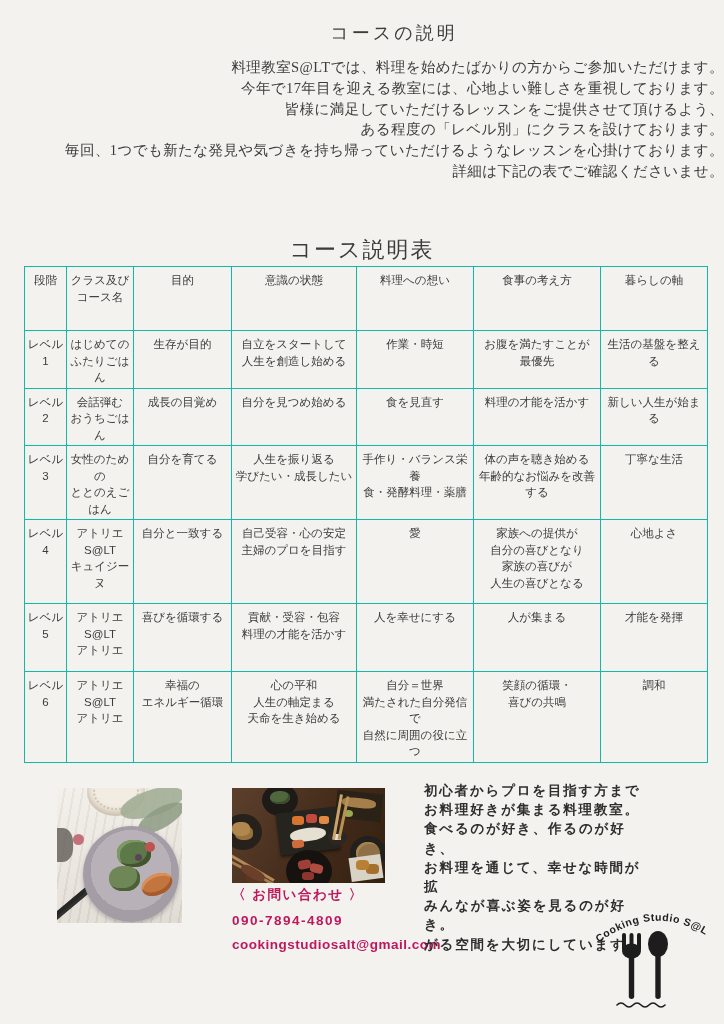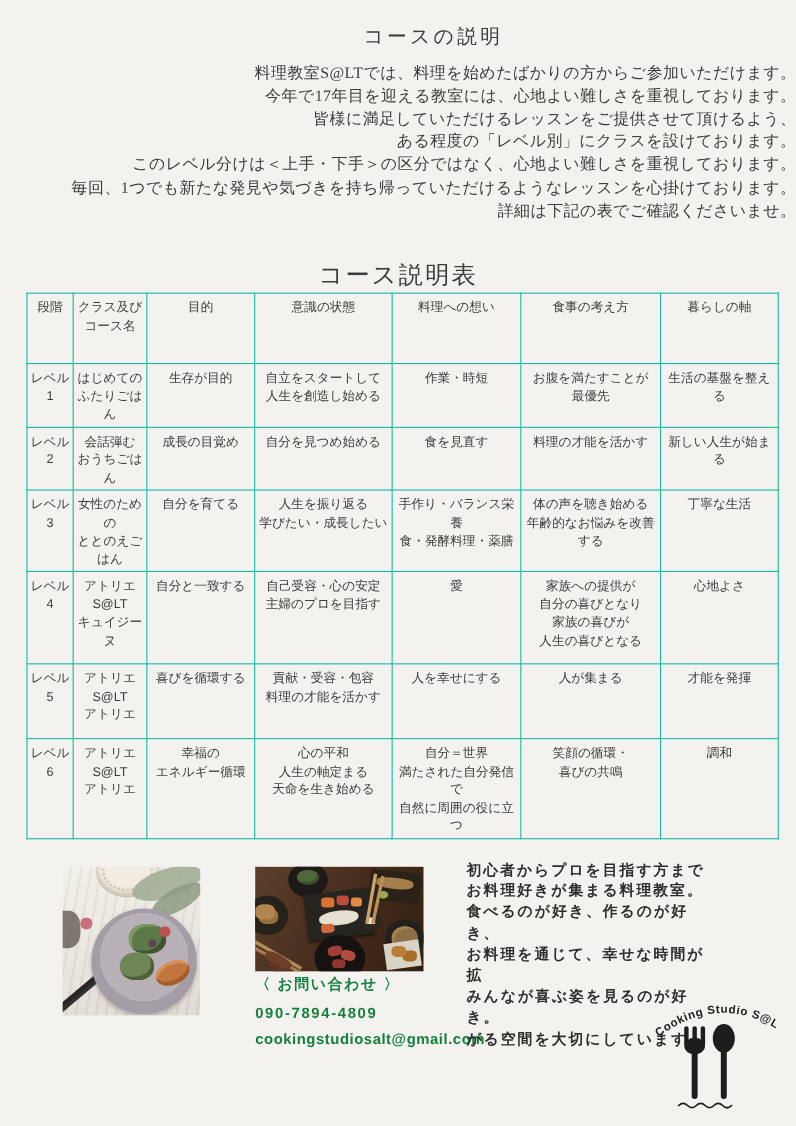--- a/index.html
+++ b/index.html
@@ -64,41 +64,40 @@
   .p2-tofu-plate{left:96px;top:42px;width:19px;height:15px;border-radius:50%;background:#2c2723;}
   .p2-tofu{left:102px;top:46px;width:7px;height:6px;background:#e8e2d4;}
   .p2-skewer1{left:-14px;top:76px;width:60px;height:3px;background:#b48a5a;transform:rotate(30deg);}
   .p2-skewer2{left:-10px;top:84px;width:62px;height:3px;background:#a77e4e;transform:rotate(28deg);}
   .p2-skewer-meat{left:8px;top:80px;width:26px;height:10px;border-radius:40%;background:#6b402a;transform:rotate(29deg);box-shadow:8px 6px 0 #5c3522;}
   .p2-chop1{left:104px;top:6px;width:2.5px;height:46px;background:#caa36a;transform:rotate(10deg);}
   .p2-chop2{left:110px;top:8px;width:2.5px;height:44px;background:#b89257;transform:rotate(12deg);}
   .p2-paper{left:118px;top:68px;width:32px;height:24px;background:#d9d3c6;transform:rotate(-8deg);}
   .p2-fried{left:124px;top:72px;width:13px;height:10px;border-radius:35%;background:#b97f35;box-shadow:10px 4px 0 #a66f2c;}
 
-  .contact{position:absolute;left:232px;top:886px;font-size:13.5px;letter-spacing:1.5px;color:#15803d;font-weight:600;}
+  .contact{position:absolute;left:232px;top:886px;font-size:13.5px;letter-spacing:1.5px;color:#be185d;font-weight:600;}
   .contact div{margin-bottom:9px;}
   .contact .email{letter-spacing:0.5px;}
 
   .studio-desc{position:absolute;left:424px;top:781px;width:230px;font-size:13.5px;line-height:19.2px;letter-spacing:1.8px;color:#2e2e2e;font-weight:600;}
 
   .logo{position:absolute;left:590px;top:894px;width:124px;height:116px;}
 </style>
 </head>
 <body>
 
 <div class="page">
 
   <h1 class="page-title">コースの説明</h1>
 
   <div class="intro">
       <div>料理教室S@LTでは、料理を始めたばかりの方からご参加いただけます。</div>
       <div>今年で17年目を迎える教室には、心地よい難しさを重視しております。</div>
       <div>皆様に満足していただけるレッスンをご提供させて頂けるよう、</div>
       <div>ある程度の「レベル別」にクラスを設けております。</div>
-      <div>このレベル分けは＜上手・下手＞の区分ではなく、心地よい難しさを重視しております。</div>
       <div>毎回、1つでも新たな発見や気づきを持ち帰っていただけるようなレッスンを心掛けております。</div>
       <div>詳細は下記の表でご確認くださいませ。</div>
     </div>
 
   <h2 class="table-title">コース説明表</h2>
 
   <table class="course">
       <colgroup>
         <col style="width: 42px;">
         <col style="width: 67px;">

